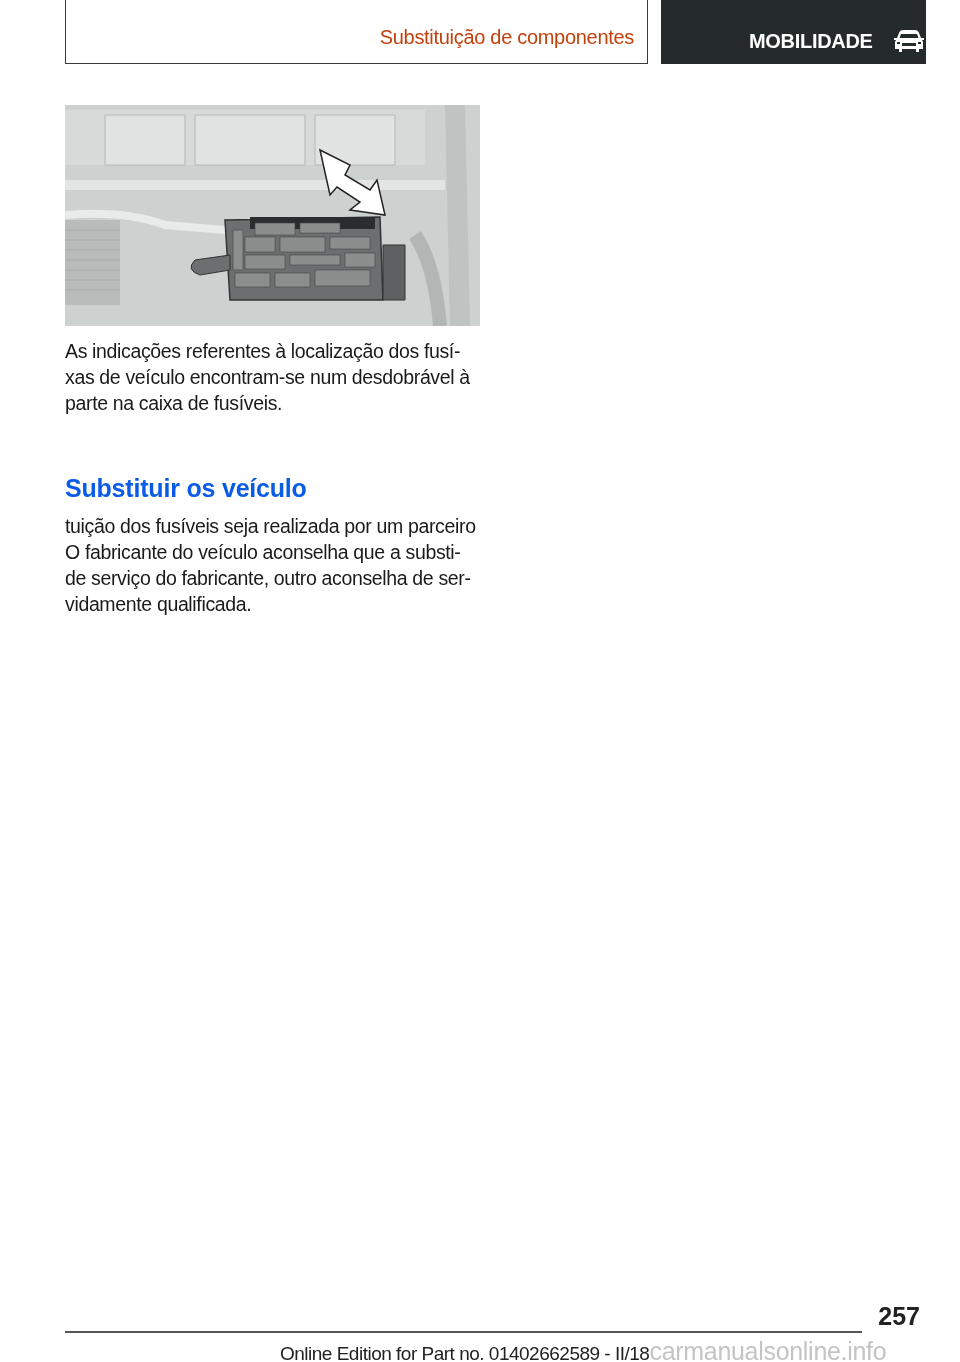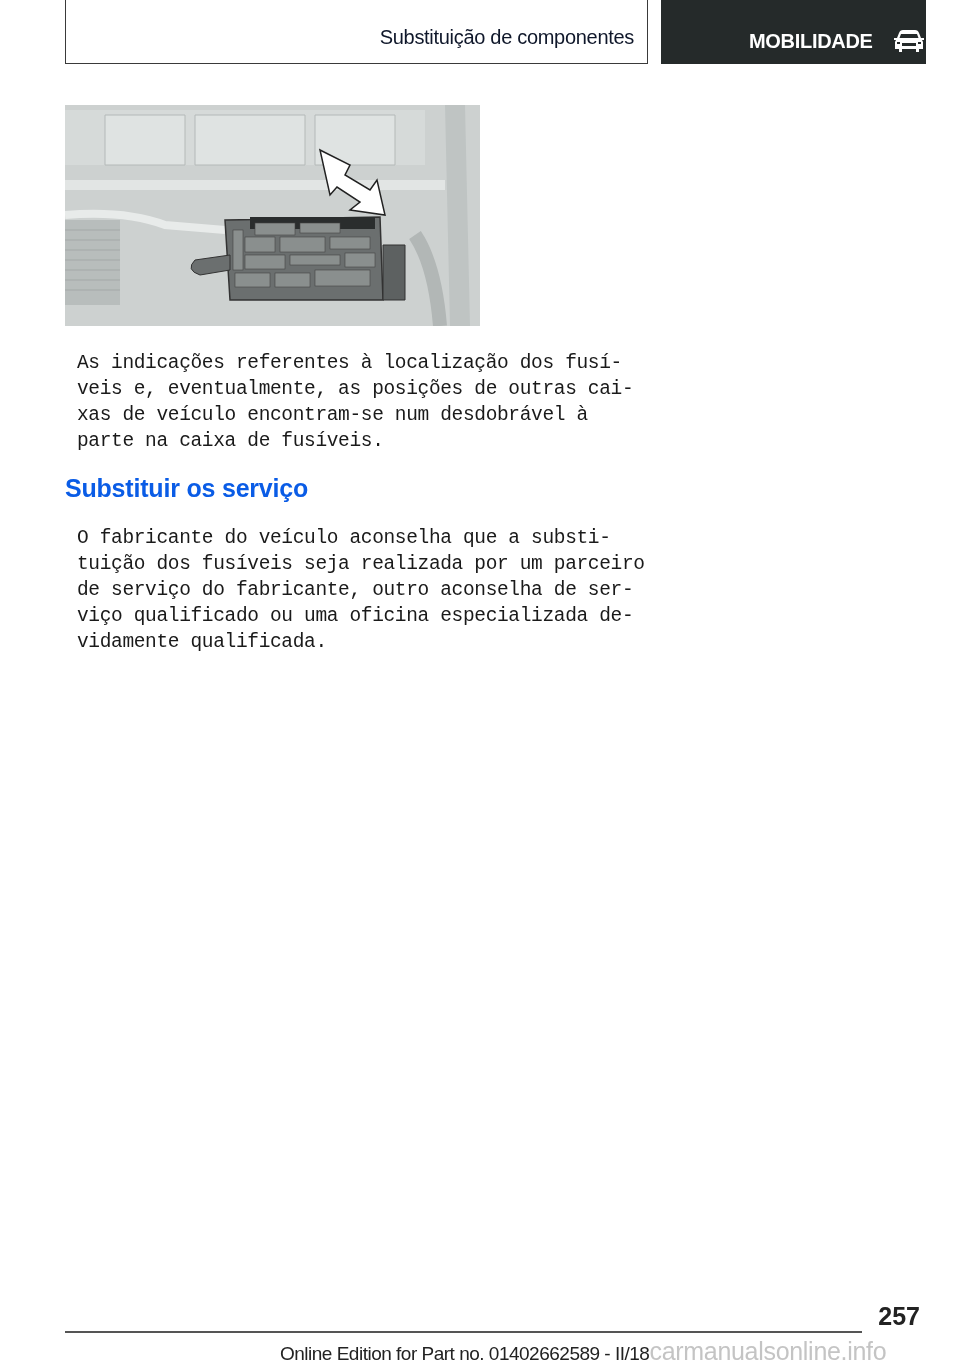--- a/index.html
+++ b/index.html
@@ -5,39 +5,39 @@
   html, body { margin: 0; padding: 0; }
   body {
     width: 960px; height: 1362px; position: relative; background: #ffffff;
     font-family: "Liberation Sans", sans-serif; color: #1a1a1a; overflow: hidden;
   }
   .hdr-left {
     position: absolute; left: 65px; top: -2px; width: 583px; height: 66px;
     border: 1.5px solid #3a3a3a; border-top: none; box-sizing: border-box;
   }
   .hdr-left .title {
-    position: absolute; right: 13px; top: 28px; font-size: 20px; color: #0f172a;
+    position: absolute; right: 13px; top: 28px; font-size: 20px; color: #c2410c;
     letter-spacing: -0.3px;
   }
   .hdr-right {
     position: absolute; left: 661px; top: 0; width: 265px; height: 64px;
     background: #252a2a;
   }
   .hdr-right .section {
     position: absolute; left: 88px; top: 30px; font-size: 20px; font-weight: bold;
     color: #ffffff; letter-spacing: -0.3px;
   }
   .hdr-right .car-icon { position: absolute; left: 232px; top: 29px; width: 32px; height: 24px; }
   .figure {
     position: absolute; left: 65px; top: 105px; width: 415px; height: 221px;
     background: #c9cdcc;
   }
   .para {
     position: absolute; left: 65px; width: 420px; font-size: 19.5px; line-height: 26px;
-    color: #1a1a1a; letter-spacing: -0.35px; margin: 12px; font-family: Liberation Mono, monospace;
+    color: #1a1a1a; letter-spacing: -0.35px; margin: 0;
   }
   .para span { display: block; white-space: nowrap; }
   .heading {
     position: absolute; left: 65px; top: 474px; font-size: 25px; font-weight: bold;
     color: #0a5ce6; margin: 0; letter-spacing: -0.2px;
   }
   .pagenum {
     position: absolute; right: 40px; top: 1302px; font-size: 25px; font-weight: bold; color: #222;
   }
   .footer-rule {
@@ -104,32 +104,30 @@
         <rect x="210" y="168" width="35" height="14"></rect>
       <rect x="250" y="165" width="55" height="16"></rect>
         <rect x="168" y="125" width="10" height="40"></rect>
     </g>
     <path d="M255 45 L285 60 L280 70 L305 85 L312 75 L320 110 L285 105 L295 97 L272 82 L265 90 Z" fill="#ffffff" stroke="#222" stroke-width="1.5"></path>
   </svg>
 </div>
 
 <p class="para" style="top:338px;">
   <span>As indicações referentes à localização dos fusí-</span>
-  <span>veis e, eventualmente, as posições de outras cai-</span>
   <span>xas de veículo encontram-se num desdobrável à</span>
   <span>parte na caixa de fusíveis.</span>
 </p>
 
-<h2 class="heading">Substituir os serviço</h2>
+<h2 class="heading">Substituir os veículo</h2>
 
 <p class="para" style="top:513px;">
+  <span>tuição dos fusíveis seja realizada por um parceiro</span>
   <span>O fabricante do veículo aconselha que a substi-</span>
-  <span>tuição dos fusíveis seja realizada por um parceiro</span>
   <span>de serviço do fabricante, outro aconselha de ser-</span>
-  <span>viço qualificado ou uma oficina especializada de-</span>
   <span>vidamente qualificada.</span>
 </p>
 
 <div class="pagenum">257</div>
 <div class="footer-rule"></div>
 <div class="footer-text">
   <span>Online Edition for Part no. 01402662589 - II/18</span><span class="watermark">carmanualsonline.info</span>
 </div>
 
 </body></html>

